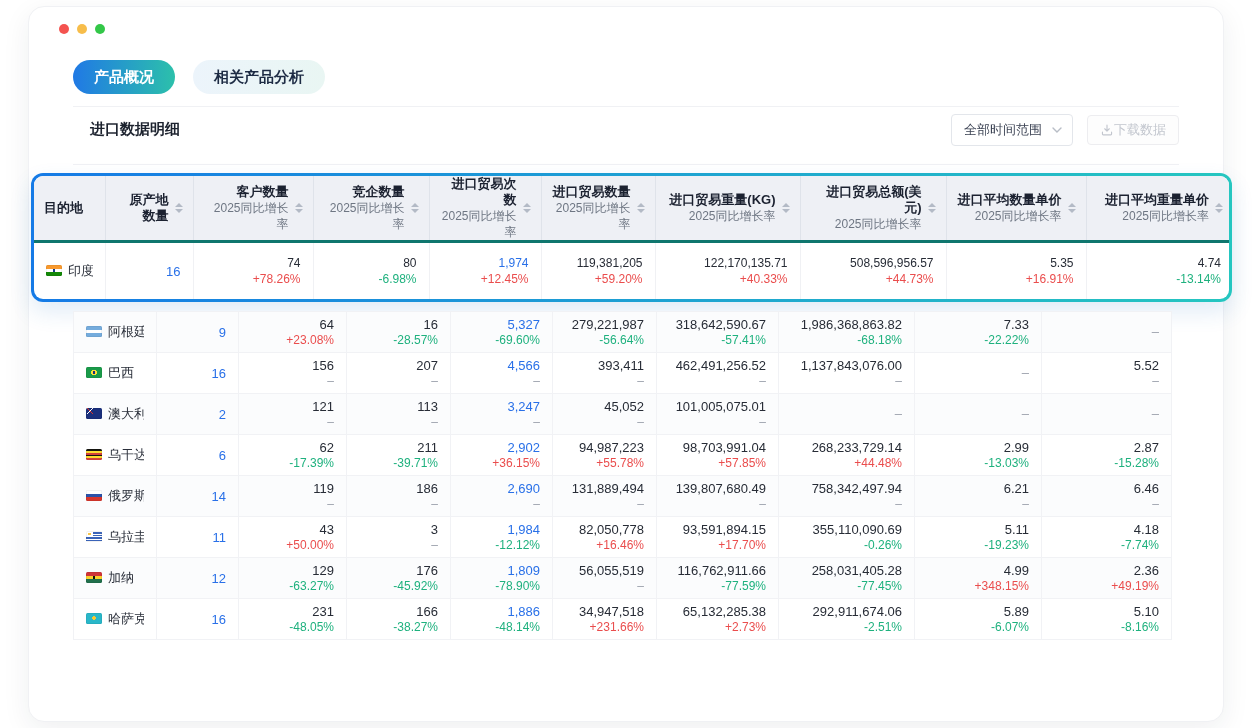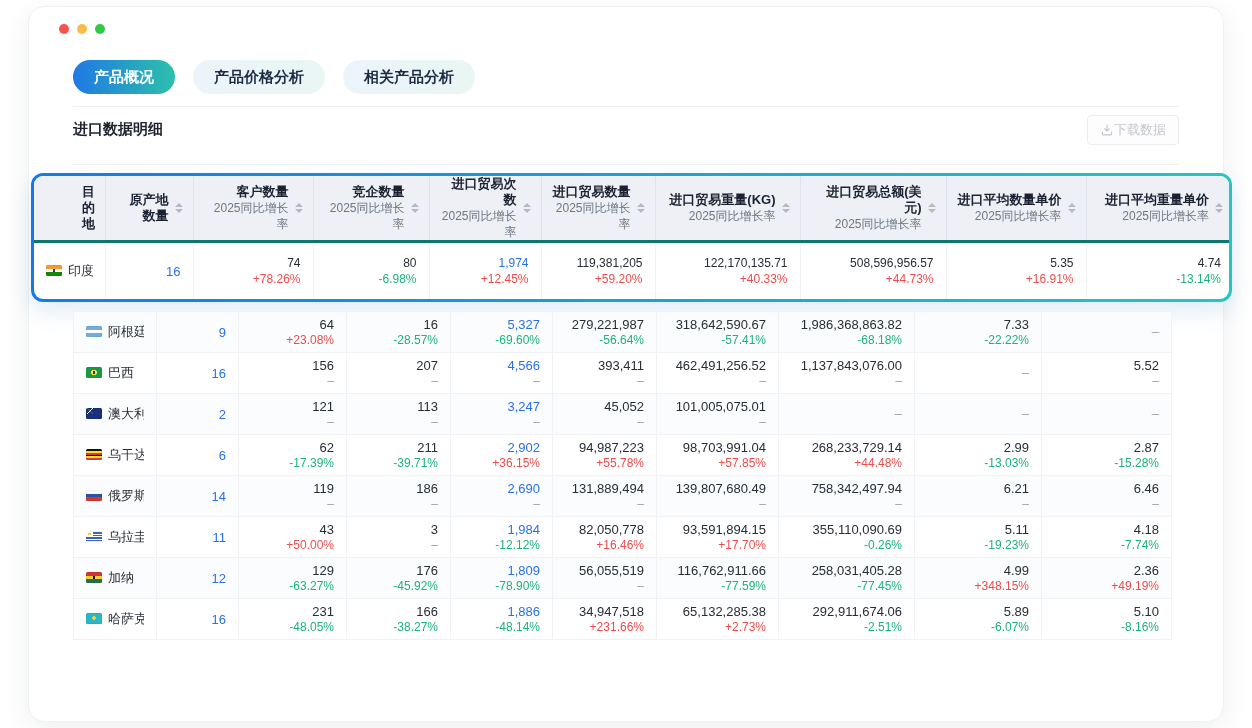--- a/index.html
+++ b/index.html
@@ -24,21 +24,21 @@
     display:flex;align-items:center;padding:0 21px;font-size:15px;font-weight:600;
     color:#1d2b44;background:linear-gradient(90deg,#ecf4fb,#e9f6f3);
     font-family:inherit;
   }
   .tab.active{
     color:#fff;background:linear-gradient(90deg,var(--accent-blue),var(--accent-teal));
   }
   .divider{height:1px;background:#f0f1f4;margin-top:12px;}
   
   .title-row{display:flex;align-items:center;justify-content:space-between;height:45px;}
-  .sec-title{font-size:15px;font-weight:700;color:#1c222e;margin:0;}
+  .sec-title{font-size:15px;font-weight:700;color:#1c222e;margin:17px;}
   .controls{display:flex;gap:14px;align-items:center;}
   .select{
     display:flex;align-items:center;gap:10px;height:30px;padding:0 10px 0 12px;
     border:1px solid #e3e6eb;border-radius:4px;font-size:13px;color:#3c4354;cursor:pointer;
     background:#fff;
   }
   .chev{width:10px;height:6px;display:inline-block;}
   .btn-download{
     display:flex;align-items:center;gap:0;height:30px;padding:0 12px;
     border:1px solid #ededf0;border-radius:4px;background:#fdfdfd;
@@ -62,21 +62,21 @@
     height:48px;background:#eef0f5;border-right:1px solid #dfe3ea;
     padding:0 10px;box-sizing:border-box;
   }
   .pinned-table th:last-child{border-right:none;}
   .pinned-table td{
     height:57px;border-right:1px solid #f0f1f4;border-top:3px solid #0f766e;
     padding:0 12px;box-sizing:border-box;
   }
   .pinned-table td:last-child{border-right:none;}
   .hcell{display:flex;align-items:center;justify-content:flex-end;gap:6px;}
-  .hcell.left{justify-content:flex-start;margin-left:38px;}
+  .hcell.left{justify-content:flex-start;}
   .htext{text-align:right;line-height:16px;}
   .htext .t1{font-size:13px;font-weight:700;color:#1b2130;}
   .htext .t2b{font-size:13px;font-weight:700;color:#1b2130;}
   .htext .t2{font-size:12px;font-weight:400;color:#6e7683;}
   .hcell.left .htext{text-align:left;}
   .sort{display:inline-flex;flex-direction:column;gap:2px;cursor:pointer;}
   .sort i{width:0;height:0;border-left:4px solid transparent;border-right:4px solid transparent;display:block;}
   .sort .up{border-bottom:4px solid #b3bac6;}
   .sort .down{border-top:4px solid #b3bac6;}
   
@@ -116,28 +116,33 @@
 
 <div class="card">
   <div class="traffic">
     <span class="dot r"></span>
     <span class="dot y"></span>
     <span class="dot g"></span>
   </div>
   <div class="content">
     <div class="tabs">
         <button class="tab active">产品概况</button>
-        <button class="tab">产品价格分析</button>
         <button class="tab">相关产品分析</button>
       </div>
     <div class="divider"></div>
 
     <div class="title-row">
       <h2 class="sec-title">进口数据明细</h2>
       <div class="controls">
+        <div class="select">
+          <span>全部时间范围</span>
+          <svg class="chev" viewBox="0 0 10 6">
+              <path d="M1 1l4 4 4-4" fill="none" stroke="#b8bdc6" stroke-width="1.4" stroke-linecap="round"></path>
+            </svg>
+        </div>
         <button class="btn-download">
           <svg class="icon-download" viewBox="0 0 16 16">
             <path d="M8 2.5v6.5M5.4 6.6L8 9.2l2.6-2.6" fill="none" stroke="#c2c6ce" stroke-width="1.3" stroke-linecap="round" stroke-linejoin="round"></path>
             <path d="M2.8 10.5v2.2a.8.8 0 0 0 .8.8h8.8a.8.8 0 0 0 .8-.8v-2.2" fill="none" stroke="#c2c6ce" stroke-width="1.3" stroke-linecap="round"></path>
           </svg>
           <span>下载数据</span>
         </button>
       </div>
     </div>
     <div class="divider"></div>

